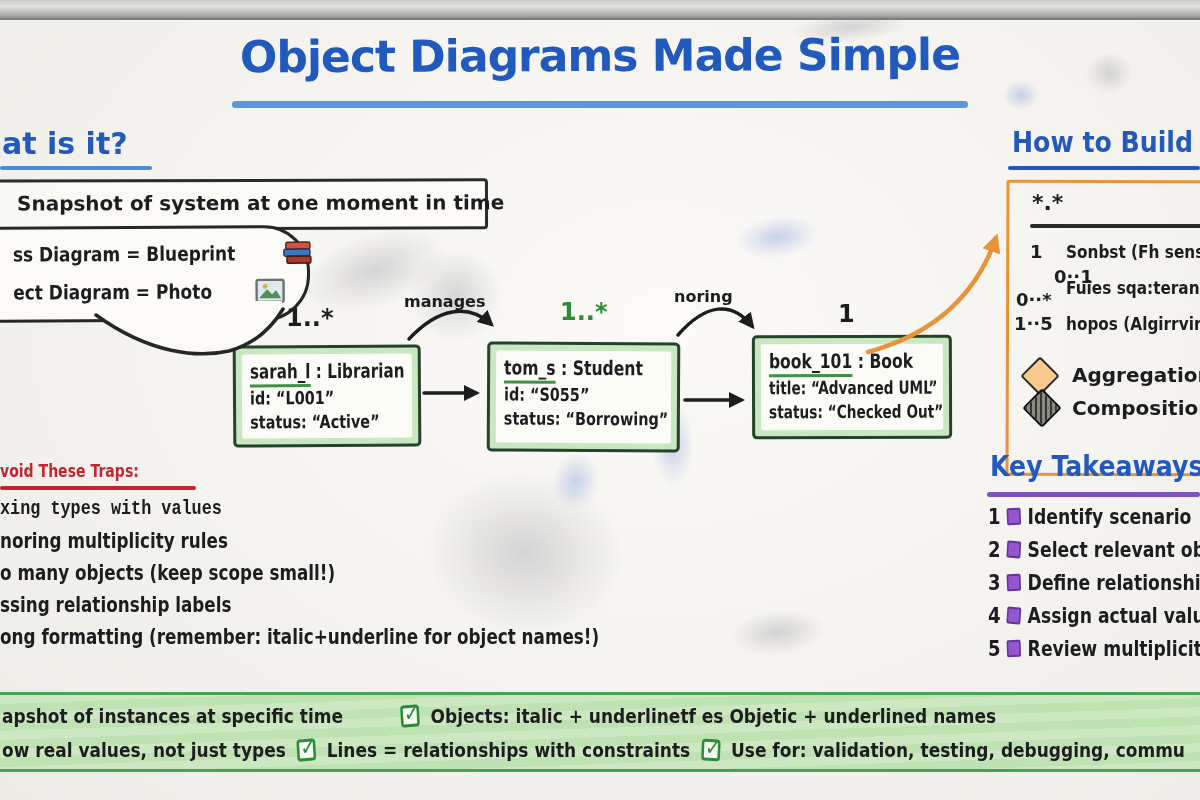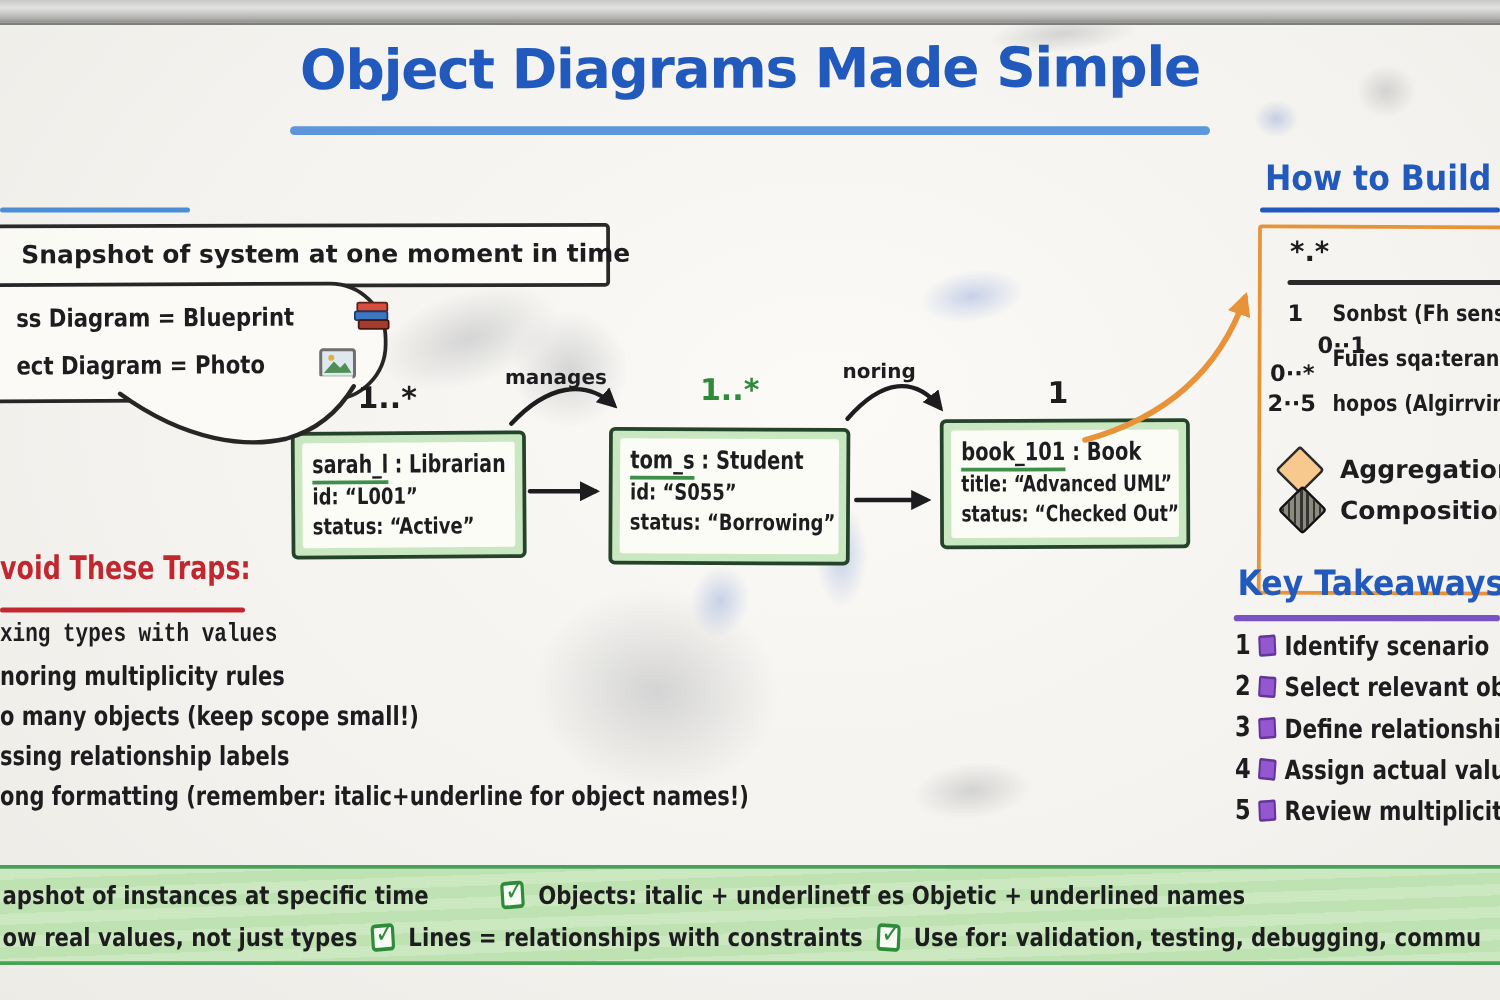--- a/index.html
+++ b/index.html
@@ -71,20 +71,21 @@
   <div class="smudge sm-blue abs" style="left:652px;top:402px;width:42px;height:85px;"></div>
   <div class="smudge sm-gray abs" style="left:1085px;top:52px;width:48px;height:42px;"></div>
   <div class="smudge sm-gray abs" style="left:730px;top:610px;width:95px;height:45px;transform:rotate(-6deg);"></div>
   <div class="smudge sm-gray abs" style="left:790px;top:12px;width:120px;height:30px;transform:rotate(-5deg);"></div>
 
   <div class="abs tray"></div>
 
   <div class="abs title">Object Diagrams Made Simple</div>
   <div class="abs title-rule"></div>
 
+  <div class="abs h-blue" style="left:2px;top:126px;font-size:30px;">at is it?</div>
   <div class="abs rule" style="left:0;top:166px;width:152px;background:#4a8fd4;"></div>
 
   <div class="abs defbox">
     <span>Snapshot of system at one moment in time</span>
   </div>
 
   <div class="abs bubble">
     <div class="bub-line" style="top:12px;">
       <span class="cond85">ss Diagram = Blueprint</span>
       <svg width="30" height="26" viewBox="0 0 30 26">
@@ -130,41 +131,41 @@
 
   <div class="abs obj" style="left:752px;top:335px;width:200px;height:104px;transform:rotate(-.2deg);">
     <div class="obj-in">
       <div class="obj-title"><span class="cond" style="transform:scaleX(.78);">
         <span class="obj-name">book_101</span><span> : Book</span></span></div>
       <div class="obj-attr"><span class="cond" style="transform:scaleX(.76);">title: “Advanced UML”</span></div>
       <div class="obj-attr"><span class="cond" style="transform:scaleX(.76);">status: “Checked Out”</span></div>
     </div>
   </div>
 
-  <div class="abs hw red" style="left:0;top:440px;font-size:26px;"><span class="cond" style="transform:scaleX(.78);">void These Traps:</span></div>
+  <div class="abs hw red" style="left:0;top:460px;font-size:18px;"><span class="cond" style="transform:scaleX(.78);">void These Traps:</span></div>
   <div class="abs rule" style="left:0;top:486px;width:196px;background:#c0272f;"></div>
   <div class="abs trap" style="left:0;top:497px;font-family:Liberation Mono, monospace;"><span class="cond">xing types with values</span></div>
   <div class="abs trap" style="left:0;top:529px;"><span class="cond">noring multiplicity rules</span></div>
   <div class="abs trap" style="left:0;top:561px;"><span class="cond">o many objects (keep scope small!)</span></div>
   <div class="abs trap" style="left:0;top:625px;"><span class="cond">ong formatting (remember: italic+underline for object names!)</span></div>
   <div class="abs trap" style="left:0;top:593px;"><span class="cond">ssing relationship labels</span></div>
 
   <div class="abs h-blue" style="left:1012px;top:126px;"><span class="cond" style="transform:scaleX(.9);">How to Build</span></div>
   <div class="abs rule" style="left:1008px;top:166px;width:192px;background:#2159bd;"></div>
 
   <div class="abs orangebox"></div>
   <div class="abs hw" style="left:1032px;top:190px;font-size:22px;">*.*</div>
   <div class="abs" style="left:1030px;top:224px;width:176px;height:3.5px;background:#2a2a2a;border-radius:2px;"></div>
 
   <div class="abs mrow-range" style="left:1030px;top:241px;">1</div>
   <div class="abs mrow-text" style="left:1066px;top:241px;"><span class="cond85">Sonbst (Fh senso</span></div>
   <div class="abs mrow-range" style="left:1054px;top:266px;">0··1</div>
   <div class="abs mrow-range" style="left:1016px;top:289px;">0··*</div>
   <div class="abs mrow-text" style="left:1066px;top:277px;"><span class="cond85">Fuies sqa:terane..</span></div>
-  <div class="abs mrow-range" style="left:1014px;top:313px;">2··5</div>
+  <div class="abs mrow-range" style="left:1014px;top:313px;">1··5</div>
   <div class="abs mrow-text" style="left:1066px;top:313px;"><span class="cond85">hopos (Algirrving</span></div>
 
   <div class="abs diamond agg" style="left:1026px;top:362px;"></div>
   <div class="abs legend-label" style="left:1072px;top:363px;">Aggregation</div>
   <div class="abs diamond comp" style="left:1028px;top:394px;"></div>
   <div class="abs legend-label" style="left:1072px;top:396px;">Composition</div>
 
   <div class="abs h-blue" style="left:990px;top:450px;"><span class="cond" style="transform:scaleX(.9);">Key Takeaways</span></div>
   <div class="abs" style="left:987px;top:492px;width:213px;height:5px;border-radius:3px;background:#7b52c4;"></div>
 

